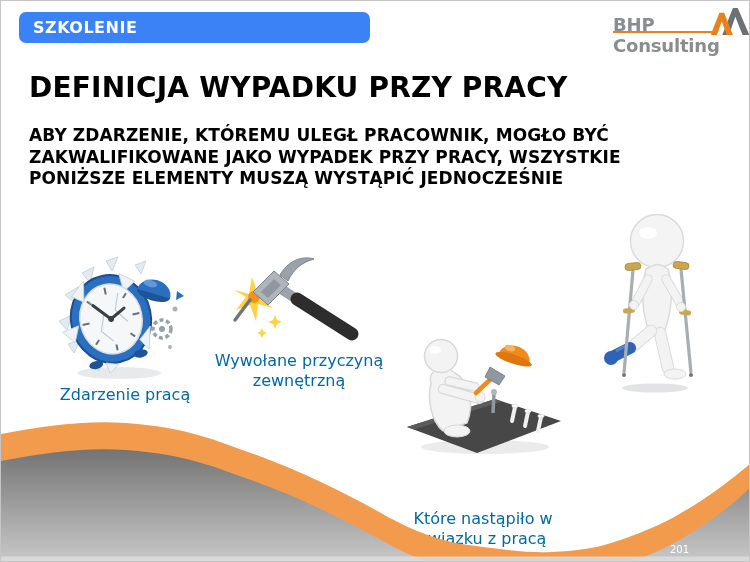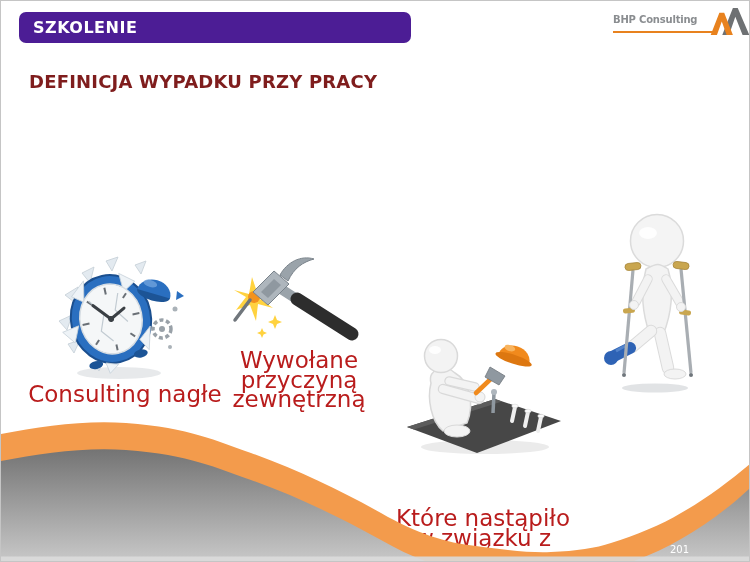--- a/index.html
+++ b/index.html
@@ -3,41 +3,41 @@
 <meta charset="utf-8">
 <style>
   html,body{margin:0;padding:0;background:#fff;}
   .slide{
     position:relative;width:750px;height:562px;box-sizing:border-box;
     background:#ffffff;border:1px solid #C5C5C5;overflow:hidden;
     font-family:"DejaVu Sans","Liberation Sans",sans-serif;
   }
   
   .badge{
-    position:absolute;left:18px;top:11px;width:392px;height:31px;box-sizing:border-box;
-    background:#4c1d95;border-radius:7px;padding-left:14px;
+    position:absolute;left:18px;top:11px;width:351px;height:31px;box-sizing:border-box;
+    background:#3b82f6;border-radius:7px;padding-left:14px;
     color:#fff;font-weight:bold;font-size:16px;line-height:31px;letter-spacing:.5px;
   }
   
-  .logo-text{position:absolute;left:612px;top:13px;font-size:10px;font-weight:bold;color:#8A8D90;letter-spacing:-.2px;}
+  .logo-text{position:absolute;left:612px;top:13px;font-size:18px;font-weight:bold;color:#8A8D90;letter-spacing:-.2px;}
   .logo-rule{position:absolute;left:612px;top:30px;width:101px;height:2px;background:#E8821E;}
   .logo-mark{position:absolute;left:709px;top:5px;width:40px;height:29px;}
   
-  .title{position:absolute;left:28px;top:70px;margin:0;font-size:18px;font-weight:bold;color:#7f1d1d;letter-spacing:.2px;}
+  .title{position:absolute;left:28px;top:70px;margin:0;font-size:28px;font-weight:bold;color:#000000;letter-spacing:.2px;}
   .intro{position:absolute;left:28px;top:124px;font-size:17px;font-weight:bold;color:#000;line-height:21.5px;letter-spacing:.1px;}
   .intro span{display:block;white-space:nowrap;}
   
   .fig{position:absolute;}
   .fig-clock{left:48px;top:244px;}
   .fig-hammer{left:230px;top:236px;}
   .fig-worker{left:392px;top:328px;}
   .fig-injured{left:596px;top:206px;}
   
   .caption{position:absolute;transform:translateX(-50%);text-align:center;
-    font-size:23px;color:#b91c1c;line-height:19.5px;}
+    font-size:16px;color:#0369a1;line-height:19.5px;}
   .cap1{left:124px;top:384px;width:230px;}
   .cap2{left:298px;top:350px;width:200px;}
   .cap3{left:482px;top:460px;width:175px;margin-top:48px;}
   .cap4{left:654px;top:384px;width:165px;}
   
   .wave{position:absolute;left:0;top:412px;width:750px;height:150px;}
   .page-num{position:absolute;left:669px;top:527px;font-size:10px;color:#ffffff;margin-top:16px;}
 </style>
 </head>
 <body>
@@ -46,20 +46,25 @@
 
   <div class="badge">SZKOLENIE</div>
   <span class="logo-text">BHP Consulting</span>
   <span class="logo-rule"></span>
   <svg class="logo-mark" viewBox="0 0 40 30">
     <polygon points="12,30 23,2 28,2 40,30 33,30 25.5,11 19,30" fill="#6E7173"></polygon>
     <polygon points="0,30 9,7 14,7 23,30 16.5,30 11.5,16 6.5,30" fill="#E8821E"></polygon>
   </svg>
 
   <h1 class="title">DEFINICJA WYPADKU PRZY PRACY</h1>
+  <div class="intro">
+    <span>ABY ZDARZENIE, KTÓREMU ULEGŁ PRACOWNIK, MOGŁO BYĆ</span>
+    <span>ZAKWALIFIKOWANE JAKO WYPADEK PRZY PRACY, WSZYSTKIE</span>
+    <span>PONIŻSZE ELEMENTY MUSZĄ WYSTĄPIĆ JEDNOCZEŚNIE</span>
+  </div>
 
   <svg class="fig fig-clock" width="135" height="140" viewBox="0 0 135 140">
     <ellipse cx="70" cy="128" rx="42" ry="6" fill="#B9C0C6" opacity="0.35"></ellipse>
     <g fill="#E3EAF0" stroke="#C4CED6" stroke-width="0.8">
       <polygon points="16,50 29,42 25,57"></polygon>
         <polygon points="33,28 45,22 41,38"></polygon>
       <polygon points="57,16 69,12 63,26"></polygon>
         <polygon points="86,20 97,16 92,29"></polygon>
       <polygon points="10,76 23,70 18,85"></polygon>
         <polygon points="19,99 31,95 25,108"></polygon>
@@ -175,21 +180,21 @@
     <rect x="26" y="101" width="12" height="5" rx="2.5" fill="#C9A64F" transform="rotate(-6 33 104)"></rect>
     <circle cx="27" cy="168" r="2" fill="#70767C"></circle>
     <line x1="84" y1="62" x2="94" y2="166" stroke="#A9AEB3" stroke-width="3.2"></line>
     <rect x="76" y="55" width="16" height="7" rx="3.5" fill="#C9A64F" stroke="#A8873B" stroke-width="0.8" transform="rotate(7 84 59)"></rect>
     <rect x="82" y="103" width="12" height="5" rx="2.5" fill="#C9A64F" transform="rotate(7 88 106)"></rect>
     <circle cx="94" cy="168" r="2" fill="#70767C"></circle>
     <circle cx="37" cy="98" r="4.5" fill="#F3F3F3" stroke="#DBDBDB" stroke-width="1"></circle>
     <circle cx="84" cy="100" r="4.5" fill="#F3F3F3" stroke="#DBDBDB" stroke-width="1"></circle>
   </svg>
 
-  <div class="caption cap1">Consulting nagłe</div>
+  <div class="caption cap1">Zdarzenie pracą</div>
   <div class="caption cap2">Wywołane przyczyną zewnętrzną</div>
   <div class="caption cap3">Które nastąpiło w związku z pracą</div>
 
   <svg class="wave" viewBox="0 0 750 150" preserveAspectRatio="none">
     <defs>
       <linearGradient id="grayGrad" gradientUnits="userSpaceOnUse" x1="0" y1="30" x2="0" y2="150">
         <stop offset="0" stop-color="#6F6F6F"></stop>
         <stop offset="1" stop-color="#C9C9C9"></stop>
       </linearGradient>
     </defs>

